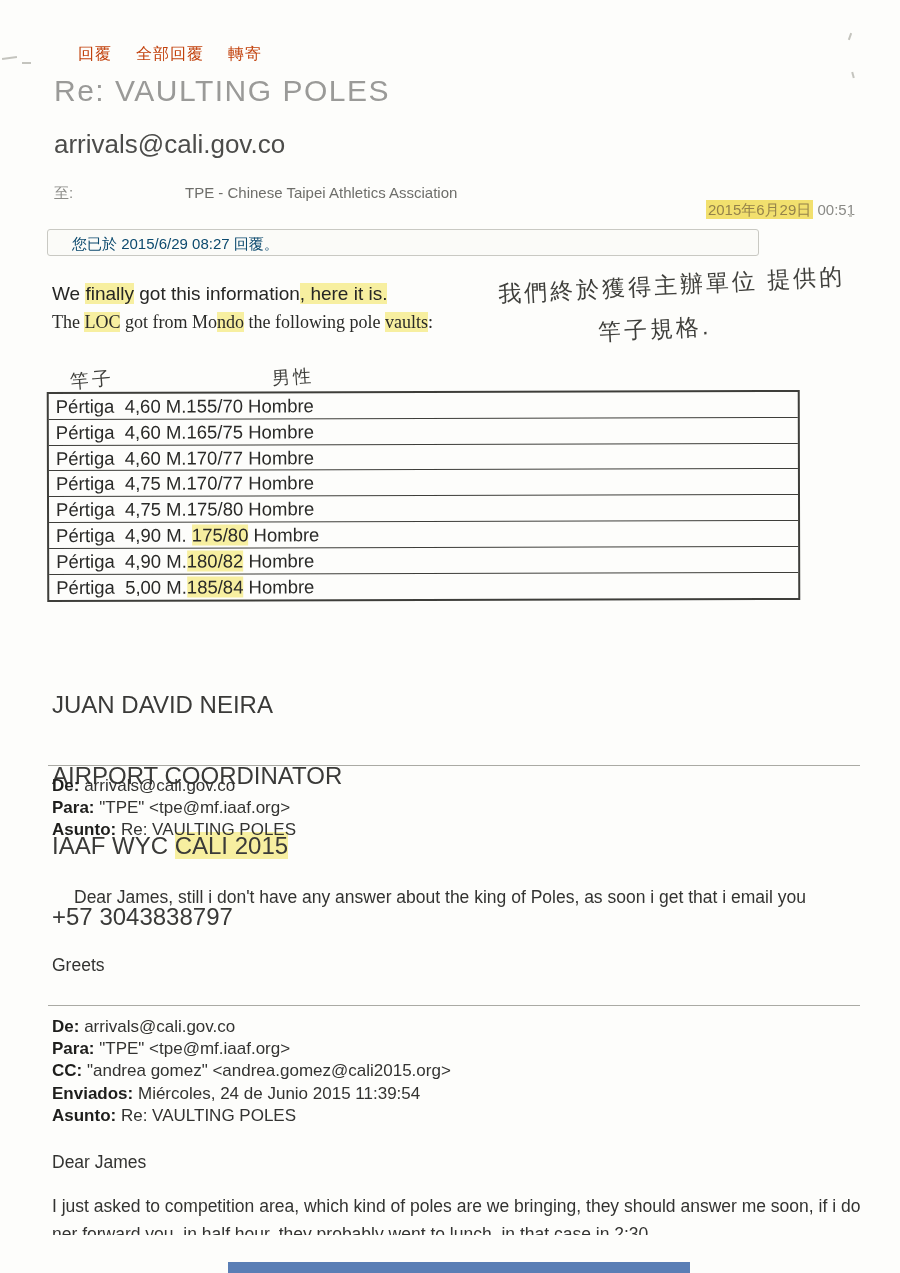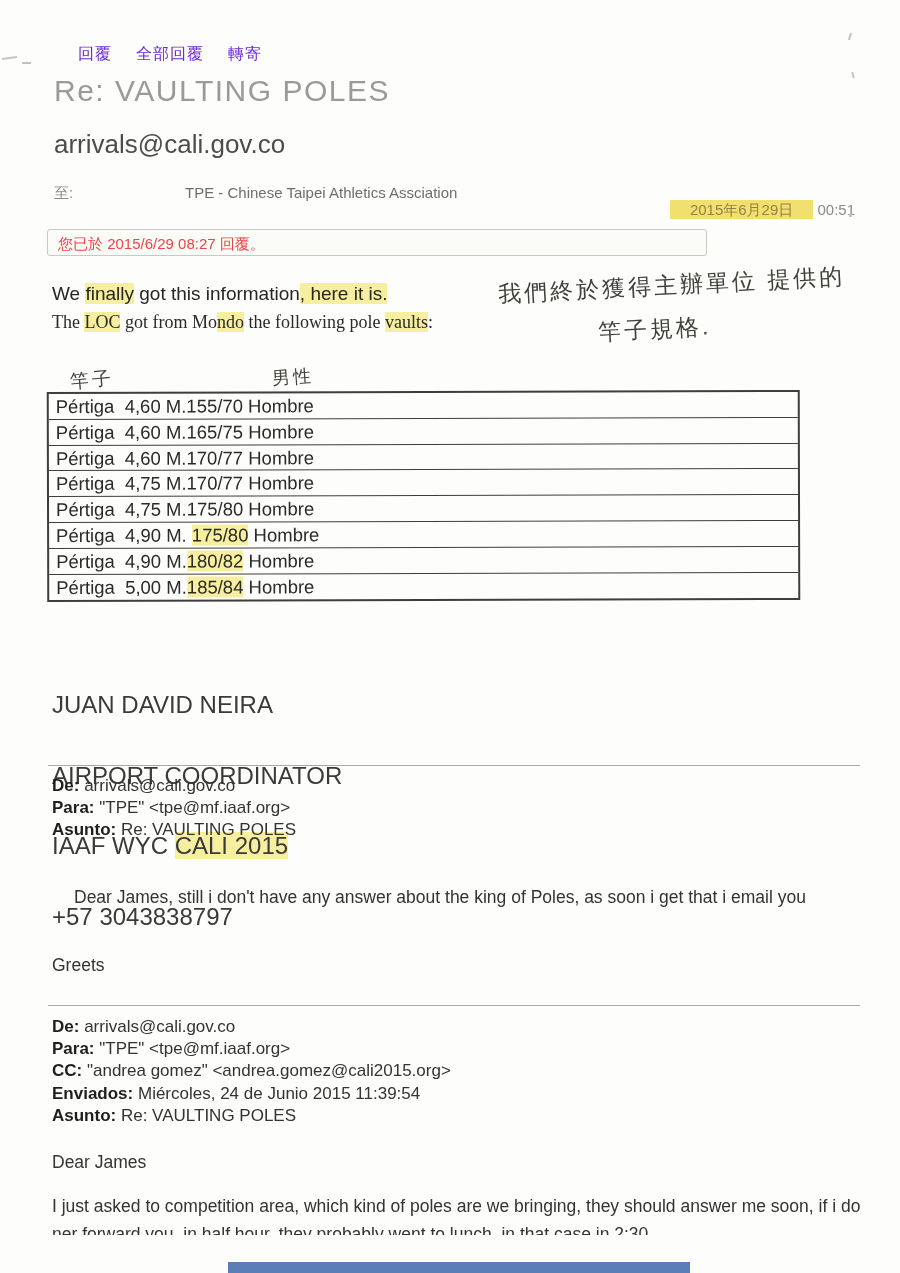--- a/index.html
+++ b/index.html
@@ -2,36 +2,36 @@
 <html><head>
 <meta charset="utf-8">
 <style>
   html,body{margin:0;padding:0;}
   body{width:900px;height:1273px;background:#fdfdfb;overflow:hidden;
        font-family:"Liberation Sans",sans-serif;color:#2e2e2c;}
   .page{position:relative;width:900px;height:1273px;background:#fdfdfb;}
 
   
   .toolbar{position:absolute;top:44px;left:78px;display:flex;gap:24px;
-           font-size:16px;color:#6d28d9;letter-spacing:1px;}
+           font-size:16px;color:#c2410c;letter-spacing:1px;}
   .toolbar .tbtn{cursor:pointer;}
 
   .subject{position:absolute;top:74px;left:54px;font-size:30px;color:#9a9a98;
            letter-spacing:1.5px;font-weight:400;}
   .sender{position:absolute;top:129px;left:54px;font-size:26px;color:#4c4c4a;}
 
   .to-row{position:absolute;top:184px;left:54px;font-size:15px;color:#8c8c88;}
   .to-value{position:absolute;top:184px;left:185px;font-size:15px;color:#6e6e6a;}
 
   .date-row{position:absolute;top:201px;right:45px;font-size:15px;color:#8a8a86;}
-  .date-hl{background:#f2e06e;color:#94824a;padding:1px 20px;}
+  .date-hl{background:#f2e06e;color:#94824a;padding:1px 2px;}
 
-  .reply-box{position:absolute;top:229px;left:47px;width:660px;height:27px;
+  .reply-box{position:absolute;top:229px;left:47px;width:712px;height:27px;
              border:1px solid #c9c9c3;border-radius:3px;background:#fbfbf8;
-             font-size:15px;color:#ef4444;line-height:27px;padding-left:10px;
+             font-size:15px;color:#0c4a6e;line-height:27px;padding-left:24px;
              box-sizing:border-box;}
 
   .intro-line{position:absolute;top:283px;left:52px;font-size:19px;color:#262624;
               white-space:pre;}
   .loc-line{position:absolute;top:312px;left:52px;font-size:18px;color:#2a2a28;
             font-family:"Liberation Serif",serif;white-space:pre;}
   .state-line{position:absolute;top:350px;left:52px;font-size:16.5px;color:#2a2a28;
               font-family:"Liberation Serif",serif;}
 
   .hl{background:#f7efa0;}

